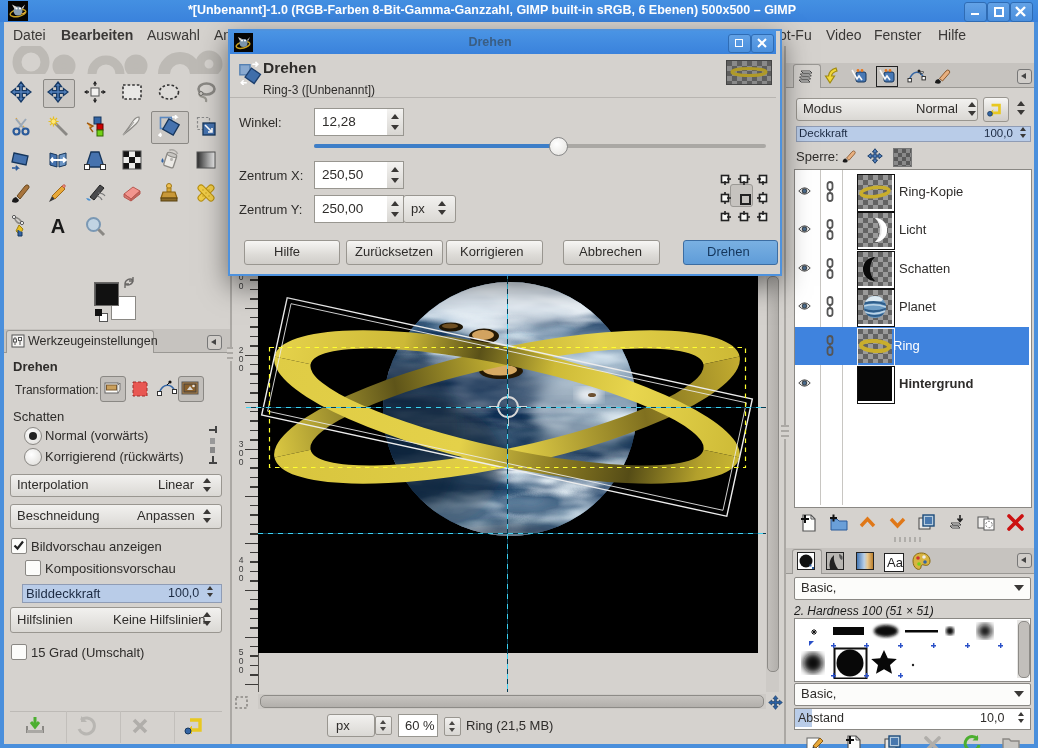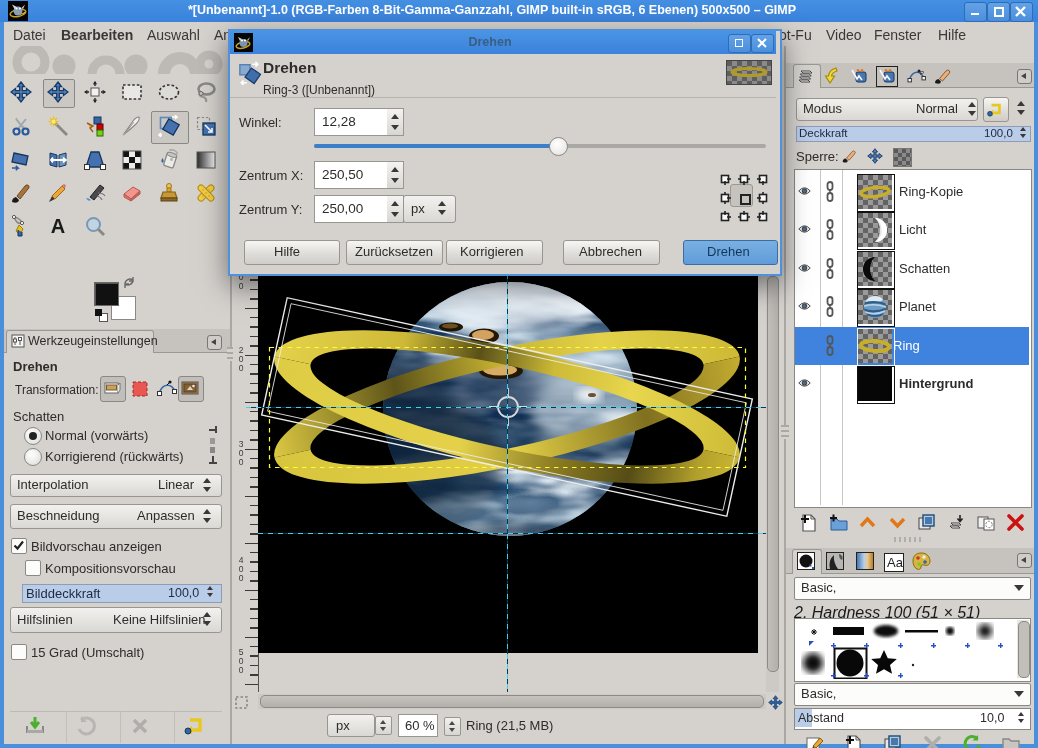--- a/index.html
+++ b/index.html
@@ -815,21 +815,21 @@
       <circle cx="12" cy="5" r="1.8" fill="#eeeeec"></circle>
       <circle cx="13" cy="10" r="1.8" fill="#3465a4"></circle>
       <circle cx="7" cy="12" r="1.8" fill="#73d216"></circle>
     </svg>
 <div class="abs" style="left:231px;top:490px;width:13px;height:13px;border:1px solid #777;border-radius:3px;background:#d0cdc9;"></div>
 <div class="abs" style="left:235px;top:493.5px;width:0;height:0;border-top:3px solid transparent;border-bottom:3px solid transparent;border-right:5px solid #444;"></div>
 
 <div class="abs" style="left:8px;top:514px;width:235px;height:21px;background:#fcfcfa;border:1px solid #8a8884;border-radius:2px;"></div>
 <span class="t" style="left:15px;top:517px;">Basic,</span>
 <div class="abs" style="left:228px;top:522px;width:0;height:0;border-left:5px solid transparent;border-right:5px solid transparent;border-top:6px solid #3a3836;"></div>
-<span class="t" style="left:8px;top:541px;font-style:italic;font-size:16px;color:#1a1a1a;">2. Hardness 100 (51 × 51)</span>
+<span class="t" style="left:8px;top:541px;font-style:italic;font-size:12px;color:#1a1a1a;">2. Hardness 100 (51 × 51)</span>
 
 <div class="abs" style="left:8px;top:555px;width:235px;height:62px;background:#fff;border:1px solid #8a8884;">
  <svg class="abs" style="left:0;top:0;" width="233" height="60" viewBox="0 0 233 60">
   <defs>
           <filter id="bb1">
             <feGaussianBlur stdDeviation="1.6"></feGaussianBlur>
           </filter>
           <filter id="bb2">
             <feGaussianBlur stdDeviation="3"></feGaussianBlur>
           </filter>

